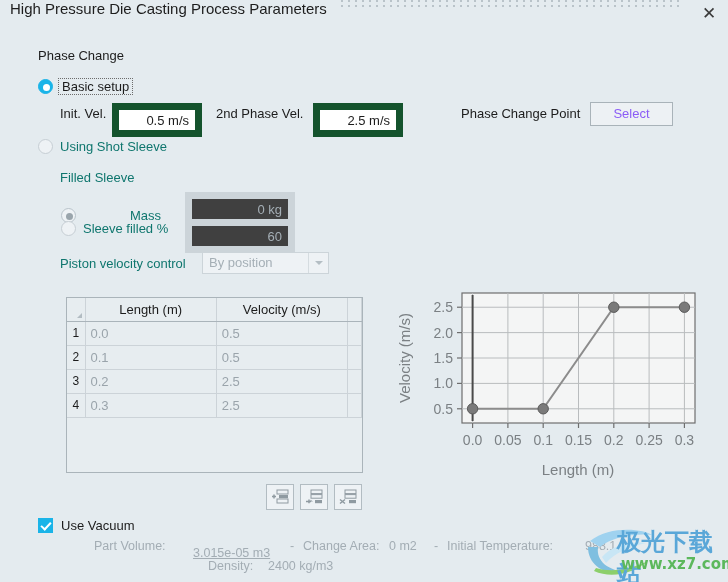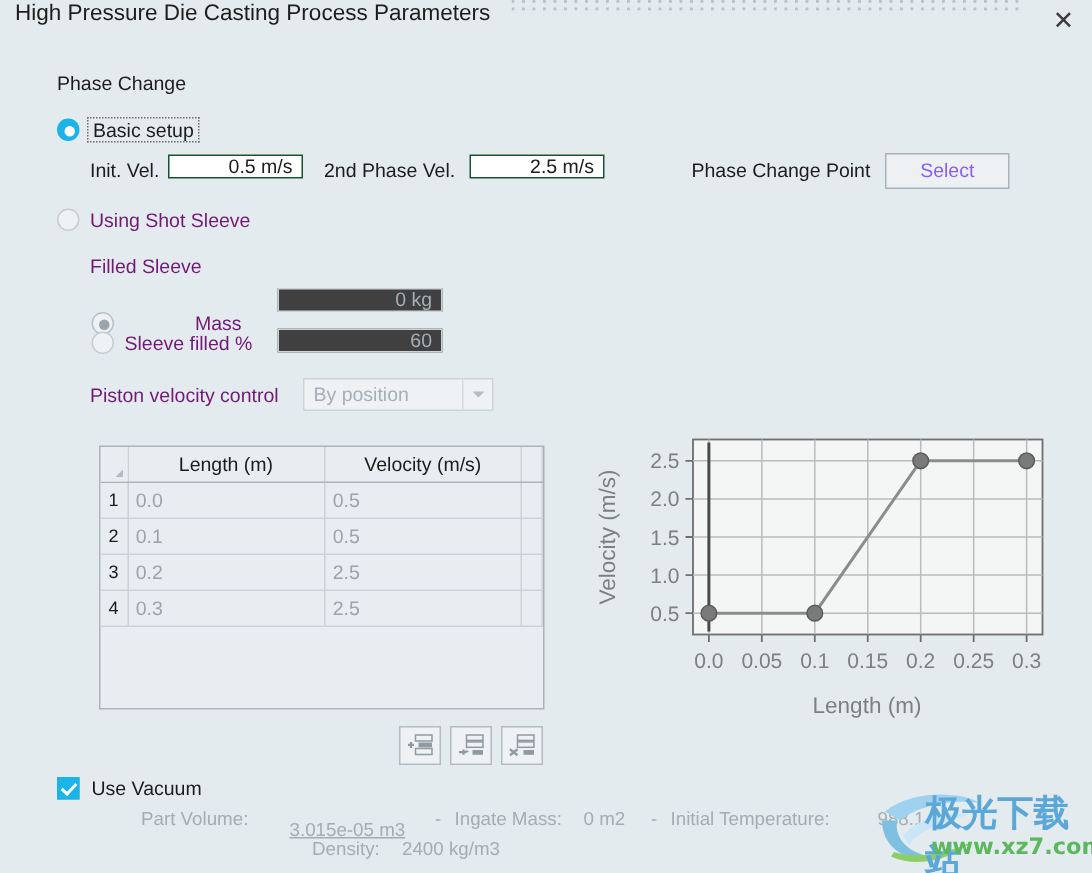--- a/index.html
+++ b/index.html
@@ -34,21 +34,21 @@
     width: 26px; height: 26px; margin-right: 6px;
     display: flex; align-items: center; justify-content: center;
     color: #3b3b3b; font-size: 17px; line-height: 1; cursor: default;
   }
 
   
   .group-title {
     position: absolute; font-size: 13px; color: #1c1c1c;
   }
   .lbl { font-size: 13px; color: #1c1c1c; white-space: nowrap; }
-  .lbl.dis { color: #701a75; }
+  .lbl.dis { color: #0f766e; }
 
   
   .radio-row { position: absolute; display: flex; align-items: center; }
   .radio {
     width: 15px; height: 15px; border-radius: 50%;
     border: 1px solid #9aa6ad; background: #fdfdfd;
     display: inline-block; position: relative; flex: none;
   }
   .radio.on { background: #1ab4e8; border-color: #1ab4e8; }
   .radio.on::after {
@@ -58,22 +58,22 @@
   .radio.dis { border-color: #c6ced4; background: #eef2f5; }
   .radio.dis.on { background: #eef2f5; border-color: #b9c3ca; }
   .radio.dis.on::after { background: #9aa5ac; }
   .radio-label { margin-left: 7px; }
   .focus-box {
     border: 1px dotted #6c6c6c; padding: 0px 3px; margin-left: 5px;
   }
 
   
   .field {
-    background: #ffffff; border: 1px solid #14532d;
-    height: 16px; line-height: 20px; text-align: right;
+    background: #ffffff; border: 7px solid #14532d;
+    height: 34px; line-height: 20px; text-align: right;
     padding: 0 6px; font-size: 13px; color: #1c1c1c;
     position: absolute; font-family: "Liberation Sans", sans-serif;
   }
   .field.dis {
     background: #404040; border-color: #ccd4d9; color: #a5afb6;
   }
 
   
   .btn {
     background: #edf1f4; border: 1px solid #a9b3b9;
@@ -355,21 +355,21 @@
 </div>
 
 <div class="chk-row">
   <span class="chk"></span>
   <span class="chk-label">Use Vacuum</span>
 </div>
 
 <div class="info-line" style="left:94px; top:539px;">Part Volume:</div>
 <div class="info-line" style="left:193px; top:546px;text-decoration:underline;">3.015e-05 m3</div>
 <div class="info-line" style="left:290px; top:539px;">-</div>
-<div class="info-line" style="left:303px; top:539px;">Ingate Mass:</div>
+<div class="info-line" style="left:303px; top:539px;">Change Area:</div>
 <div class="info-line" style="left:389px; top:539px;">0 m2</div>
 <div class="info-line" style="left:434px; top:539px;">-</div>
 <div class="info-line" style="left:447px; top:539px;">Initial Temperature:</div>
 <div class="info-line" style="left:585px; top:539px;">988.1</div>
 <div class="info-line" style="left:208px; top:559px;">Density:</div>
 <div class="info-line" style="left:268px; top:559px;">2400 kg/m3</div>
 
 <div class="watermark">
   <svg width="75" height="52" viewBox="0 0 75 52" style="position:absolute;left:-3px;top:4px;">
     <path d="M8 14 C28 -2, 62 2, 70 8 C52 6, 30 10, 18 20 Z" fill="#9fd2ef"></path>

